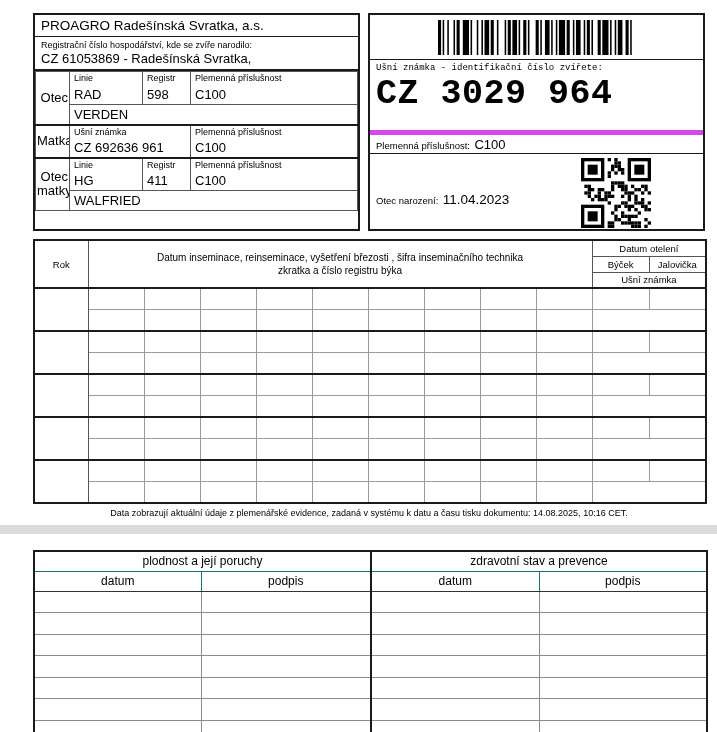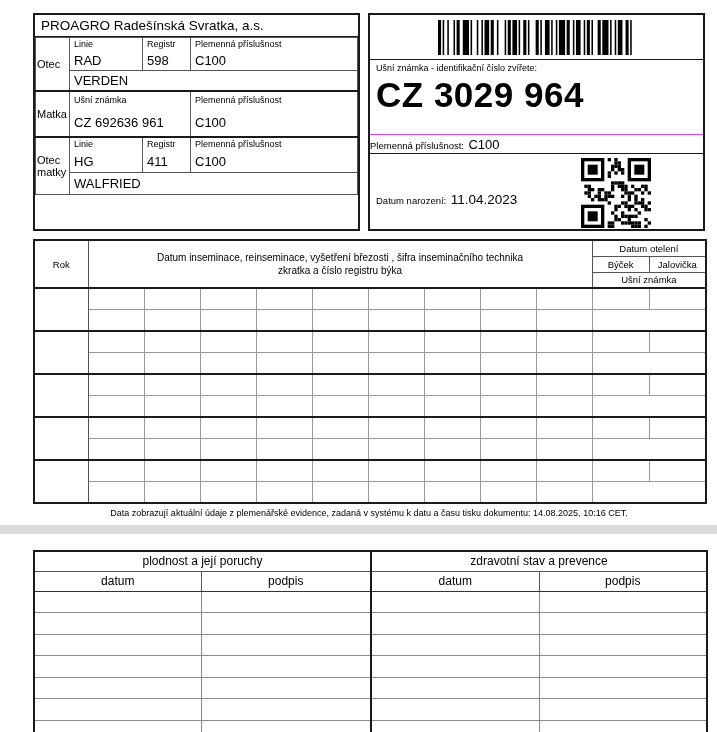--- a/index.html
+++ b/index.html
@@ -18,27 +18,27 @@
                 border-bottom:1px solid #1a1a1a; }
   .lp-reg     { height:34px; padding:3px 0 0 6px; border-bottom:2px solid #1a1a1a; }
   .small-label { font-size:9px; color:#000; display:block; }
   .lp-reg .reg-value { font-size:13px; display:block; margin-top:1px; }
 
   table.pedigree { width:100%; border-collapse:collapse; table-layout:fixed; }
   table.pedigree td { border:1px solid #555; font-size:13px; padding:0 4px; vertical-align:middle;
                       overflow:hidden; white-space:nowrap; }
   table.pedigree td.hd { font-size:9px; height:13px; padding:1px 4px; border-bottom:none; }
   table.pedigree td.val { height:20px; border-top:none; }
-  table.pedigree td.rowlabel { font-size:11px; text-align:left; padding:16px 1px; white-space:normal; line-height:1.1; }
+  table.pedigree td.rowlabel { font-size:13px; text-align:right; padding:5px 1px; white-space:normal; line-height:1.1; }
   table.pedigree tr.gsep td { border-top:2px solid #1a1a1a; }
 
   .rp-barcode { height:45px; border-bottom:1px solid #1a1a1a; display:flex; align-items:center; justify-content:center; }
-  .rp-id      { height:75px; border-bottom:1px solid #d946ef; padding:3px 0 0 6px; }
+  .rp-id      { height:75px; border-bottom:5px solid #d946ef; padding:3px 0 0 6px;font-family:Liberation Mono, monospace; }
   .rp-id .big-id { font-size:35px; font-weight:bold; letter-spacing:.5px; line-height:1.25; }
-  .rp-plem    { height:19px; line-height:18px; border-bottom:1px solid #1a1a1a; }
+  .rp-plem    { height:19px; line-height:18px; border-bottom:1px solid #1a1a1a; padding-left:6px; }
   .rp-plem .inline-val, .rp-birth .inline-val { font-size:13px; }
   .rp-birth   { height:75px; position:relative; }
   .rp-birth .birth-line { position:absolute; left:6px; top:36px; }
   .qr { position:absolute; right:52px; top:4px; width:70px; height:70px; }
 
   
   .main-table-wrap { position:absolute; left:33px; top:239px; width:672px; }
   table.ins { border-collapse:collapse; table-layout:fixed; width:672px; border:2px solid #1a1a1a; }
   table.ins th { font-weight:normal; font-size:9.5px; border:1px solid #555; text-align:center; vertical-align:middle; }
   table.ins th.mid { font-size:10px; line-height:1.35; }
@@ -64,20 +64,24 @@
 
   svg { display:block; }
 </style>
 </head>
 <body>
 
 <div class="page">
 
   <div class="panel left-panel">
     <div class="lp-company">PROAGRO Radešínská Svratka, a.s.</div>
+    <div class="lp-reg">
+      <span class="small-label">Registrační číslo hospodářství, kde se zvíře narodilo:</span>
+      <span class="reg-value">CZ 61053869 -  Radešínská Svratka,</span>
+    </div>
     <table class="pedigree">
       <colgroup>
           <col style="width:34px">
           <col style="width:73px">
           <col style="width:48px">
           <col>
         </colgroup>
       <tbody>
           <tr>
         <td class="rowlabel" rowspan="3">Otec</td>
@@ -165,21 +169,21 @@
     <div class="rp-id">
       <span class="small-label">Ušní známka - identifikační číslo zvířete:</span>
       <div class="big-id">CZ 3029 964</div>
     </div>
     <div class="rp-plem">
       <span style="font-size:9.5px">Plemenná příslušnost:</span>
       <span class="inline-val">C100</span>
     </div>
     <div class="rp-birth">
       <div class="birth-line">
-        <span style="font-size:9.5px">Datum narození:</span>
+        <span style="font-size:9.5px">Otec narození:</span>
         <span class="inline-val" style="font-size:13.5px">11.04.2023</span>
       </div>
       <div class="qr">
           <svg width="70" height="70" viewBox="0 0 70 70" xmlns="http://www.w3.org/2000/svg">
             <rect width="70" height="70" fill="#fff"></rect>
             <rect x="0" y="0" width="23.333333333333336" height="23.333333333333336" fill="#000"></rect>
             <rect x="3.3333333333333335" y="3.3333333333333335" width="16.666666666666668" height="16.666666666666668" fill="#fff"></rect>
             <rect x="6.666666666666667" y="6.666666666666667" width="10" height="10" fill="#000"></rect>
             <rect x="46.66666666666667" y="0" width="23.333333333333336" height="23.333333333333336" fill="#000"></rect>
             <rect x="50" y="3.3333333333333335" width="16.666666666666668" height="16.666666666666668" fill="#fff"></rect>

